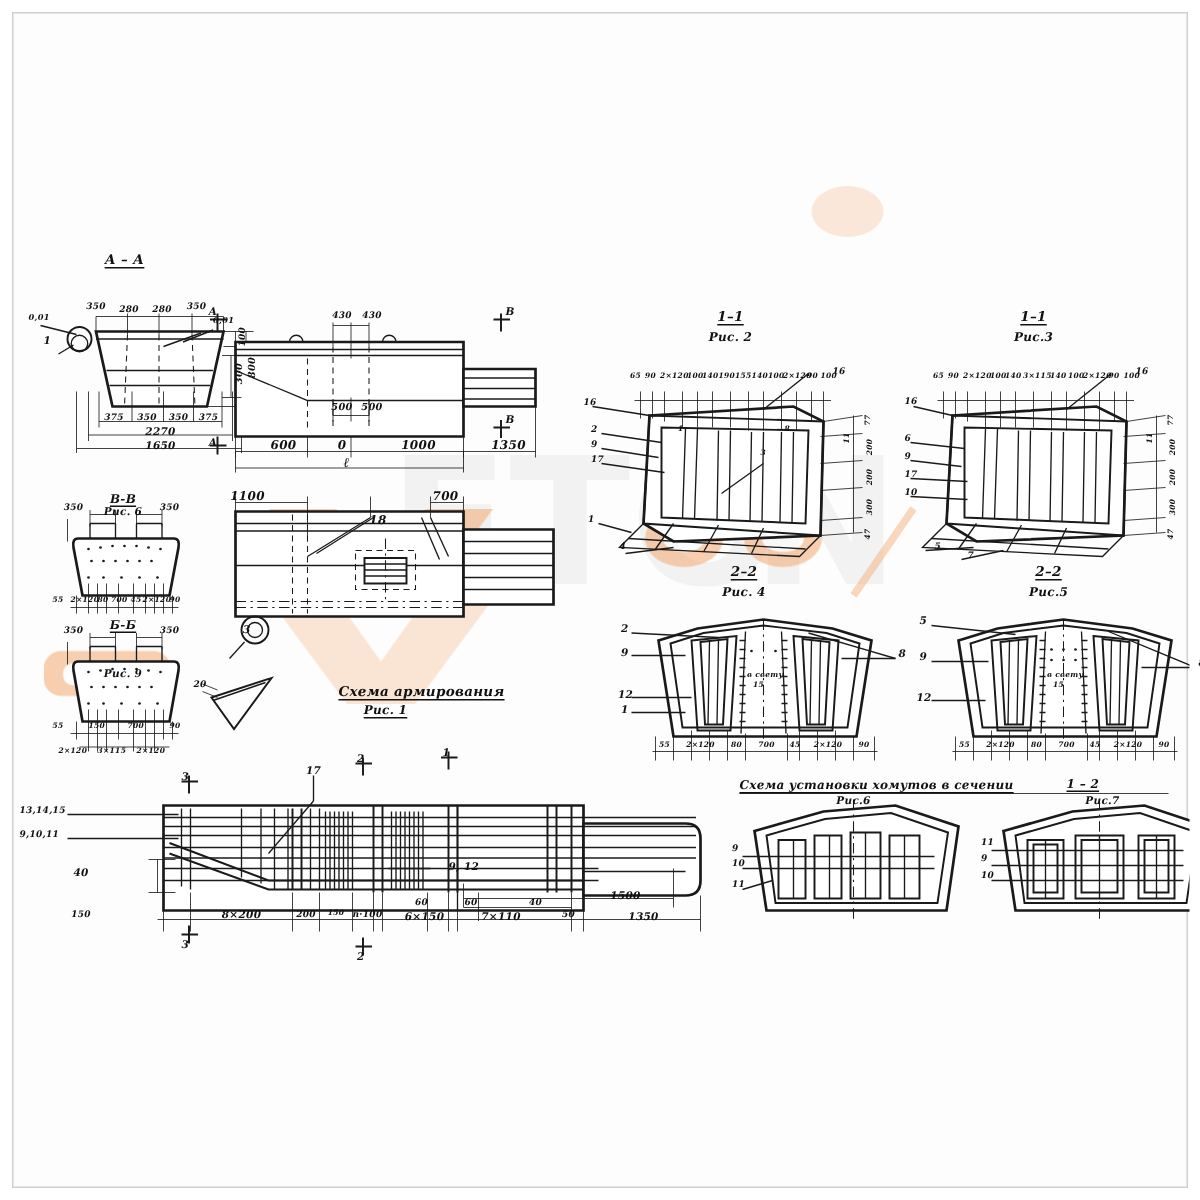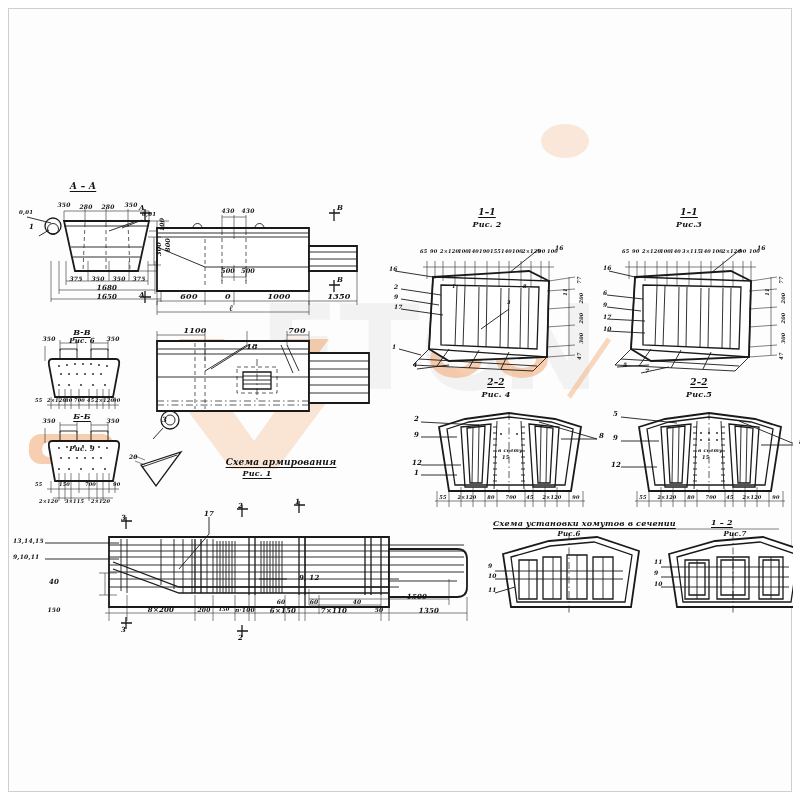--- a/index.html
+++ b/index.html
@@ -504,53 +504,53 @@
         <path class="ln" d="M688 551 L688 590 M724 548 L724 590 M762 548 L762 590"></path>
         <path class="dashd" d="M724 524 L724 604"></path>
         <path class="ln" d="M652 558 L780 558"></path>
         <path class="ln" d="M652 568 L780 568"></path>
         <path class="ln" d="M652 578 L780 578"></path>
       </g>
 
       <path class="lnth" d="M484 520 L770 520"></path>
     </svg>
 
-    <div class="txt t9 ttl ctr" style="left:74px; top:172px;">А – А</div>
+    <div class="txt t9 ttl ctr" style="left:74px; top:160px;">А – А</div>
     <div class="txt t6 ctr" style="left:55px;  top:192px;">350</div>
     <div class="txt t6 ctr" style="left:77px;  top:194px;">280</div>
     <div class="txt t6 ctr" style="left:99px;  top:194px;">280</div>
     <div class="txt t6 ctr" style="left:122px; top:192px;">350</div>
     <div class="txt t55" style="left:10px; top:200px;">0,01</div>
     <div class="txt t55" style="left:133px; top:202px;">0,01</div>
     <div class="txt t6 rot90c" style="left:146px; top:212px;">100</div>
     <div class="txt t65 rot90c" style="left:152px; top:232px;">800</div>
     <div class="txt t7" style="left:20px; top:213px;">1</div>
     <div class="txt t6 ctr" style="left:67px;  top:266px;">375</div>
     <div class="txt t6 ctr" style="left:89px;  top:266px;">350</div>
     <div class="txt t6 ctr" style="left:110px; top:266px;">350</div>
     <div class="txt t6 ctr" style="left:130px; top:266px;">375</div>
-    <div class="txt t7 ctr" style="left:98px; top:274px;">1680</div>
+    <div class="txt t7 ctr" style="left:98px; top:274px;">2270</div>
     <div class="txt t7 ctr" style="left:98px; top:283px;">1650</div>
 
     <div class="txt t7" style="left:130px; top:194px;">А</div>
     <div class="txt t7" style="left:130px; top:281px;">А</div>
     <div class="txt t7" style="left:328px; top:194px;">В</div>
     <div class="txt t7" style="left:328px; top:266px;">В</div>
     <div class="txt t6 ctr" style="left:219px; top:198px;">430</div>
     <div class="txt t6 ctr" style="left:239px; top:198px;">430</div>
     <div class="txt t65 rot90c" style="left:143px; top:236px;">300</div>
     <div class="txt t65 ctr" style="left:219px; top:258px;">500</div>
     <div class="txt t65 ctr" style="left:239px; top:258px;">500</div>
     <div class="txt t8 ctr" style="left:180px; top:282px;">600</div>
     <div class="txt t8 ctr" style="left:219px; top:282px;">0</div>
     <div class="txt t8 ctr" style="left:270px; top:282px;">1000</div>
     <div class="txt t8 ctr" style="left:330px; top:282px;">1350</div>
     <div class="txt t9 ctr" style="left:222px; top:294px;">ℓ</div>
 
-    <div class="txt t8 ctr" style="left:186px; top:316px;">1100</div>
+    <div class="txt t8 ctr" style="left:156px; top:316px;">1100</div>
     <div class="txt t8 ctr" style="left:288px; top:316px;">700</div>
     <div class="txt t8 ctr" style="left:243px; top:332px;">18</div>
     <div class="txt t7" style="left:153px; top:406px;">3</div>
     <div class="txt t6" style="left:120px; top:444px;">20</div>
 
     <div class="txt t8 ttl ctr" style="left:73px; top:318px;">В-В</div>
     <div class="txt t7 ctr" style="left:73px; top:327px;">Рис. 6</div>
     <div class="txt t6 ctr" style="left:40px; top:326px;">350</div>
     <div class="txt t6 ctr" style="left:104px; top:326px;">350</div>
     <div class="txt t5" style="left:26px; top:388px;">55</div>

